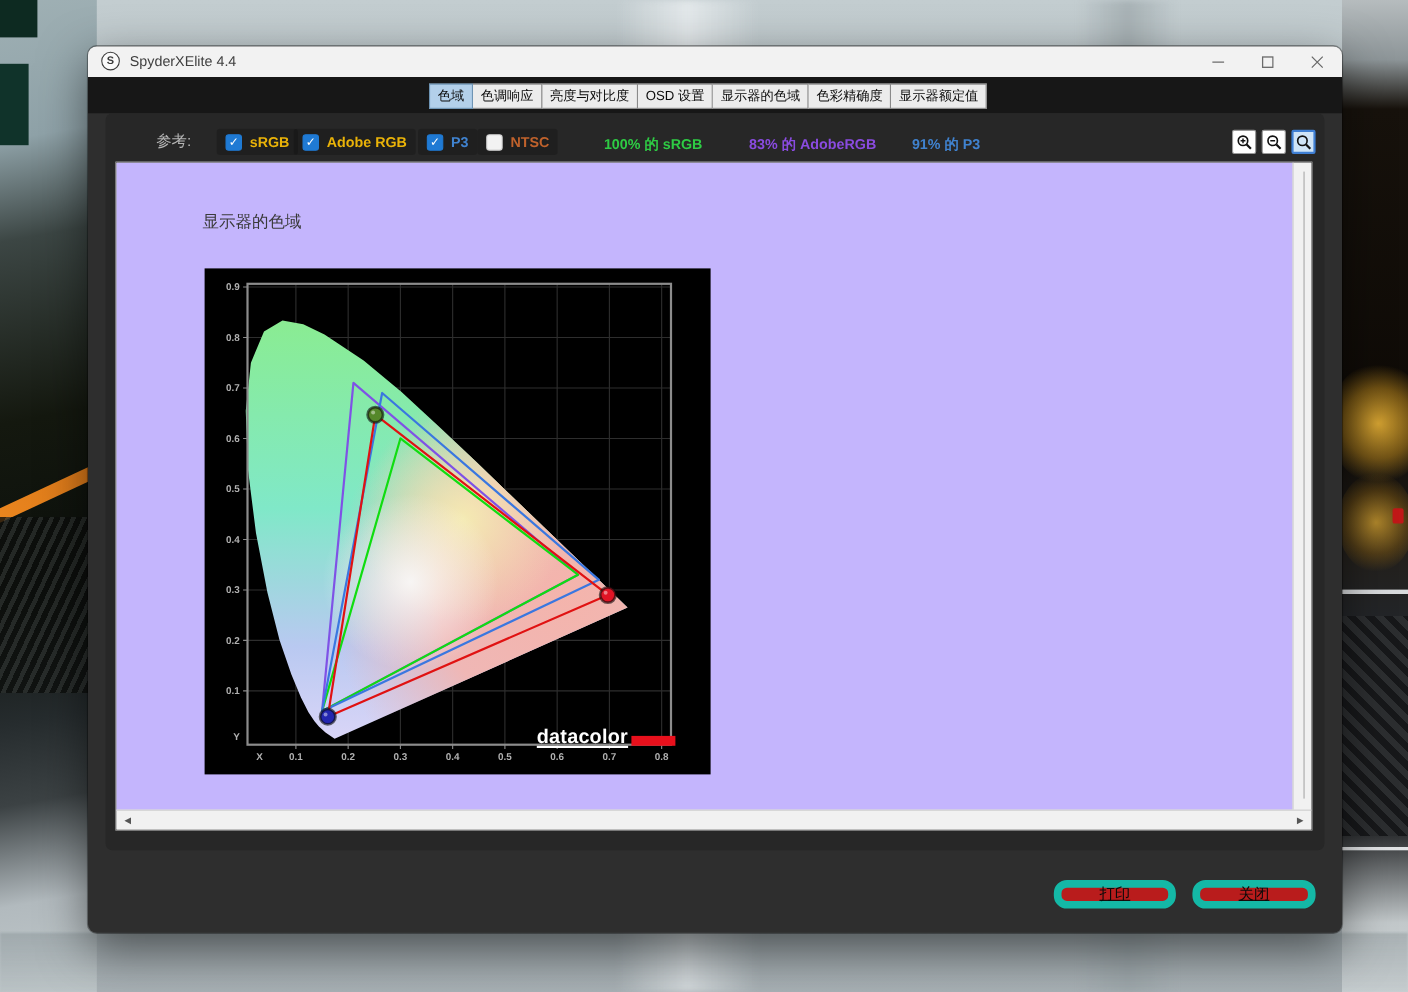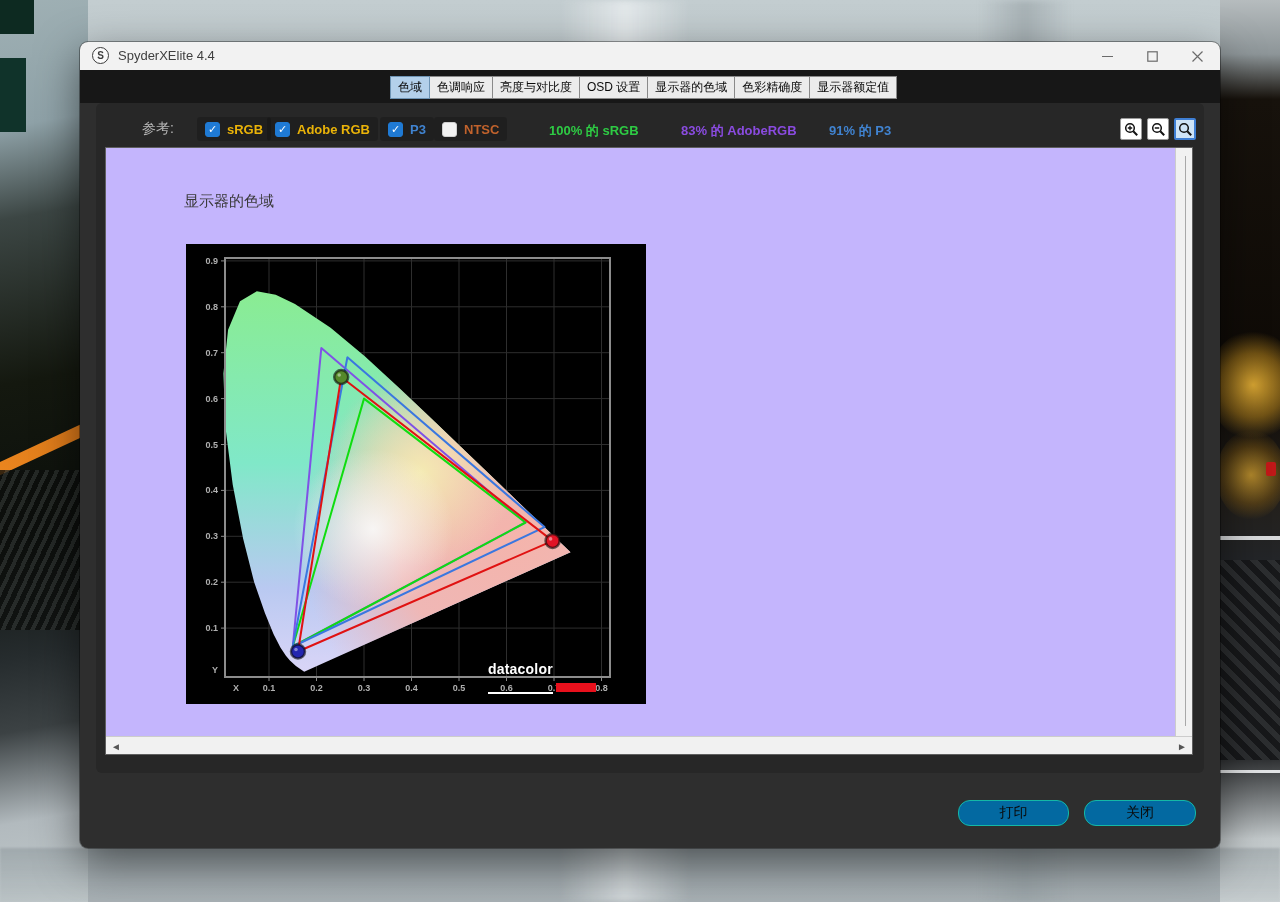--- a/index.html
+++ b/index.html
@@ -88,27 +88,27 @@
   .vscroll .line { position:absolute; left:9px; top:8px; width:1px; height:570px; background:#a8a8a8; }
   .hscroll { position:absolute; left:0; bottom:0; width:1086px; height:18px; background:#f1f1f1; border-top:1px solid #cccccc; cursor:pointer; }
   .hs-arrow { position:absolute; top:1px; width:16px; height:16px; display:flex; align-items:center; justify-content:center;
     color:#555; font-size:10px; }
   .hs-left { left:2px; } .hs-right { right:2px; }
 
   
   .chart-box { position:absolute; left:80px; top:96px; width:460px; height:460px; background:#000; }
   .chart-box svg { position:absolute; left:0; top:0; }
   .dc-logo { position:absolute; left:302px; top:418px; display:flex; align-items:flex-end; }
-  .dc-text { color:#fff; font-size:14px; font-weight:800; letter-spacing:.2px;
-    border-bottom:2px solid #fff; padding-bottom:16px; line-height:14px; font-style:normal; }
+  .dc-text { color:#fff; font-size:18px; font-weight:800; letter-spacing:.2px;
+    border-bottom:2px solid #fff; padding-bottom:2px; line-height:14px; font-style:normal; }
   .dc-bar { width:40px; height:9px; background:#e8101c; margin-left:3px; margin-bottom:2px; }
 
   
-  .footer-btn { position:absolute; height:26px; background:#0369a1; border:1px solid #14b8a6;
-    border-radius:12px; font-size:14px; color:#0a0a0a; display:flex; align-items:center; justify-content:center; cursor:pointer; }
+  .footer-btn { position:absolute; height:26px; background:#b91c1c; border:7px solid #14b8a6;
+    border-radius:12px; font-size:14px; color:#0a0a0a; display:flex; align-items:center; justify-content:center; cursor:pointer;text-decoration:underline; }
   .btn-print { left:878px; top:758px; width:111px; }
   .btn-close { left:1004px; top:758px; width:112px; }
 </style>
 </head>
 <body>
 
 <div class="wallpaper">
   <div class="wp-blur wp-bldg1"></div>
   <div class="wp-blur wp-bldg2"></div>
   <div class="wp-left">

